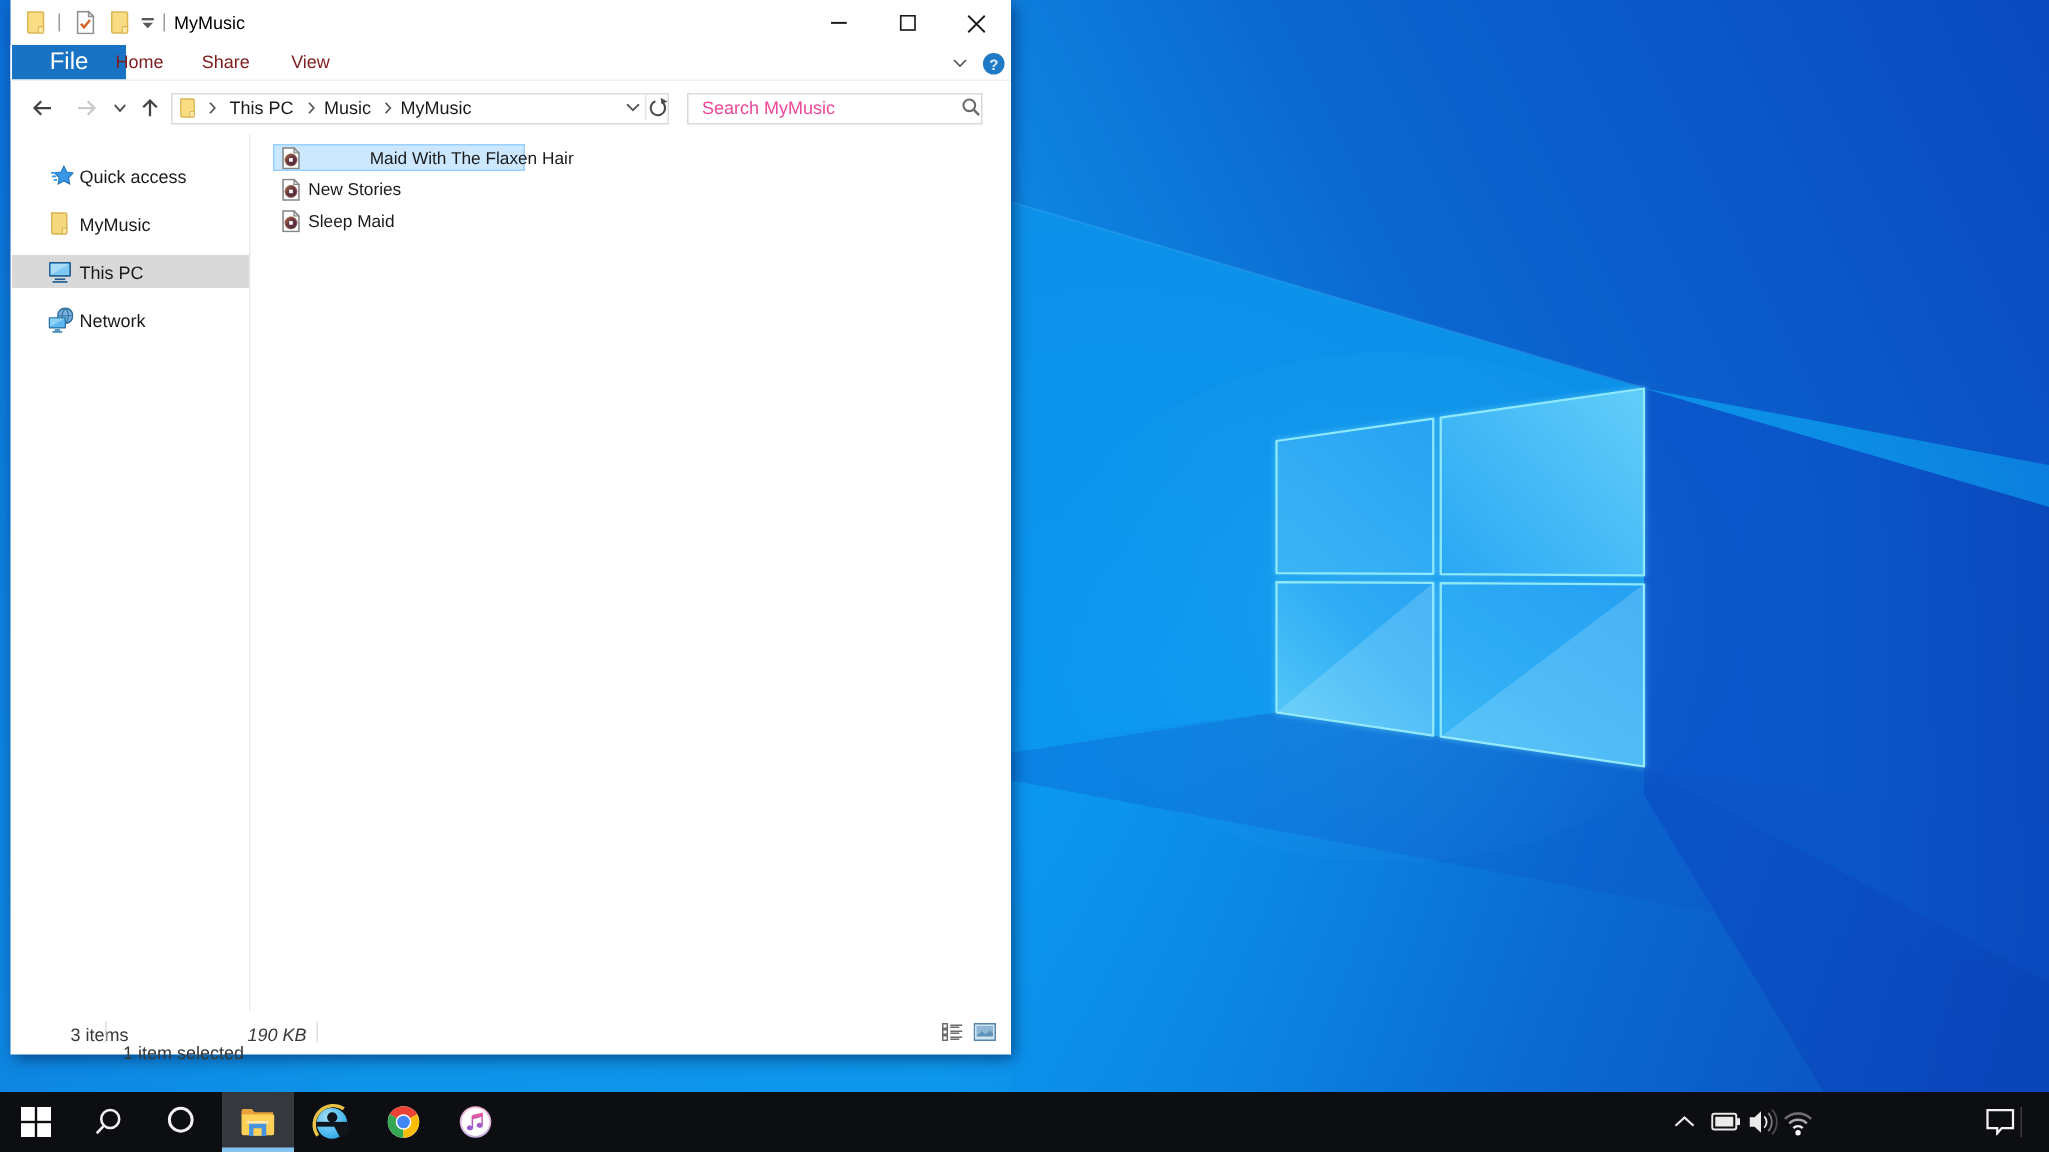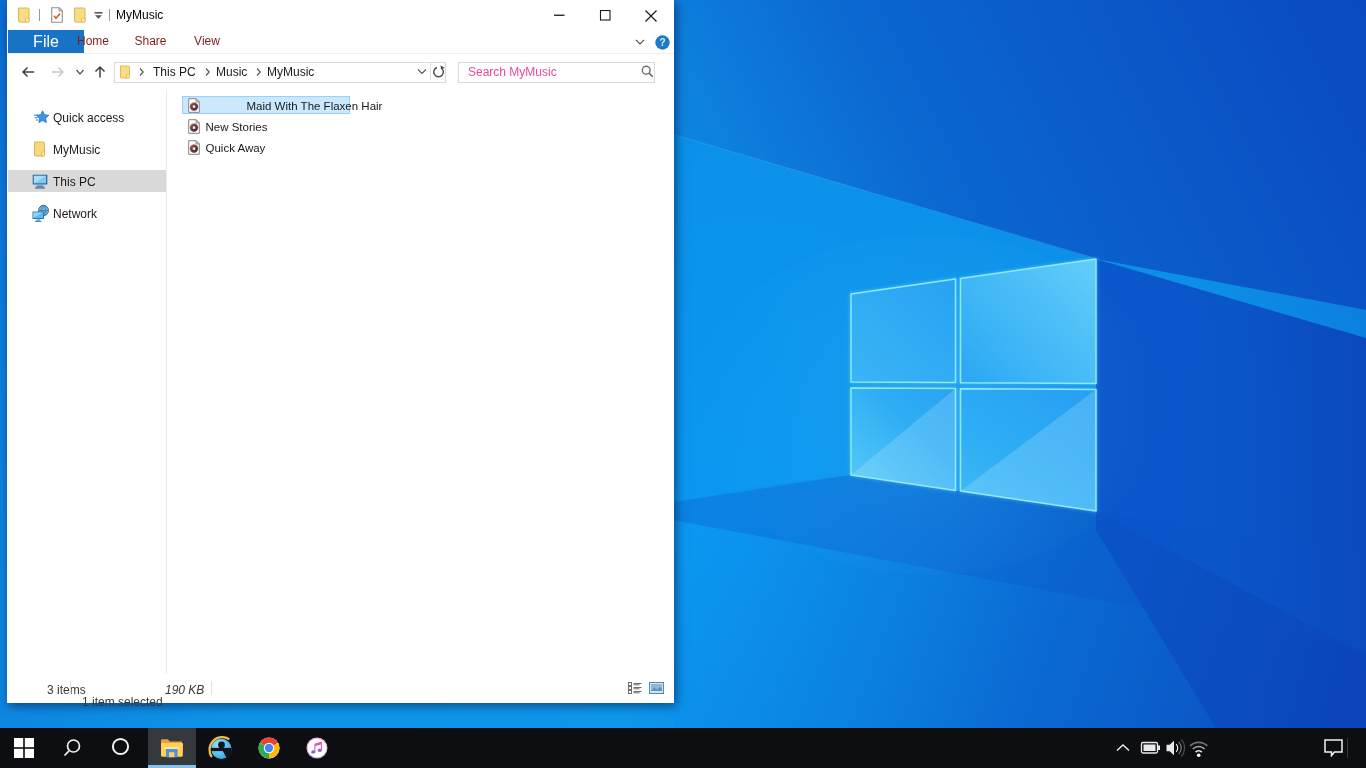--- a/index.html
+++ b/index.html
@@ -251,21 +251,21 @@
     <rect x="4.8" y="7.4" width="2.4" height="2.4" fill="#fff"></rect>
   </svg>
   <div class="frow" style="left:198.5px;top:120.5px;">New Stories</div>
   <svg class="abs" style="left:181px;top:140px" width="12" height="15" viewBox="0 0 12 15">
     <path d="M0.7 0.7 h7.3 l3.3 3.3 v10.3 H0.7 Z" fill="#fff" stroke="#848484" stroke-width="1"></path>
     <path d="M8 0.7 l3.3 3.3 H8 Z" fill="#ddd" stroke="#848484" stroke-width="0.8"></path>
     <circle cx="6" cy="8.6" r="4.2" fill="url(#mfg)"></circle>
     <circle cx="6" cy="8.6" r="3.9" fill="none" stroke="#b08058" stroke-width="0.7" opacity="0.5"></circle>
     <rect x="4.8" y="7.4" width="2.4" height="2.4" fill="#fff"></rect>
   </svg>
-  <div class="frow" style="left:198.5px;top:141.5px;">Quick Away</div>
+  <div class="frow" style="left:198.5px;top:141.5px;">Sleep Maid</div>
 
   <div class="stxt" style="left:25px;top:683px;margin-left:15px;">3 items</div>
   <div class="abs" style="left:63px;top:681px;width:1px;height:14px;background:#e0e0e0"></div>
   <div class="stxt" style="left:75px;top:695px;text-align:center;">1 item selected</div>
   <div class="stxt" style="left:158px;top:683px;font-style:italic;">190 KB</div>
   <div class="abs" style="left:204px;top:681px;width:1px;height:14px;background:#e0e0e0"></div>
   <svg class="abs" style="left:621px;top:682px" width="14" height="12" viewBox="0 0 14 12">
     <g fill="none" stroke="#6d6d6d" stroke-width="1">
       <rect x="0.5" y="0.5" width="3" height="3"></rect>
         <rect x="0.5" y="4.5" width="3" height="3"></rect>

